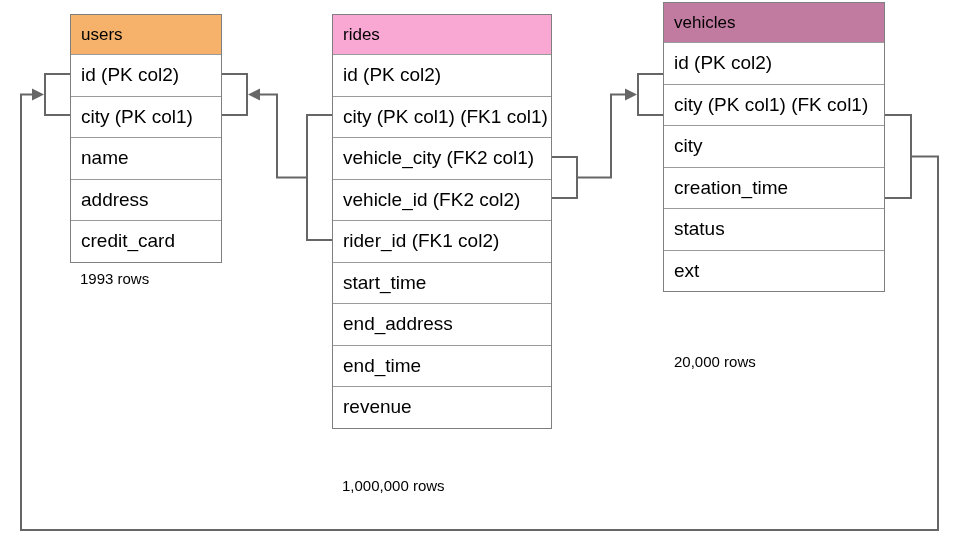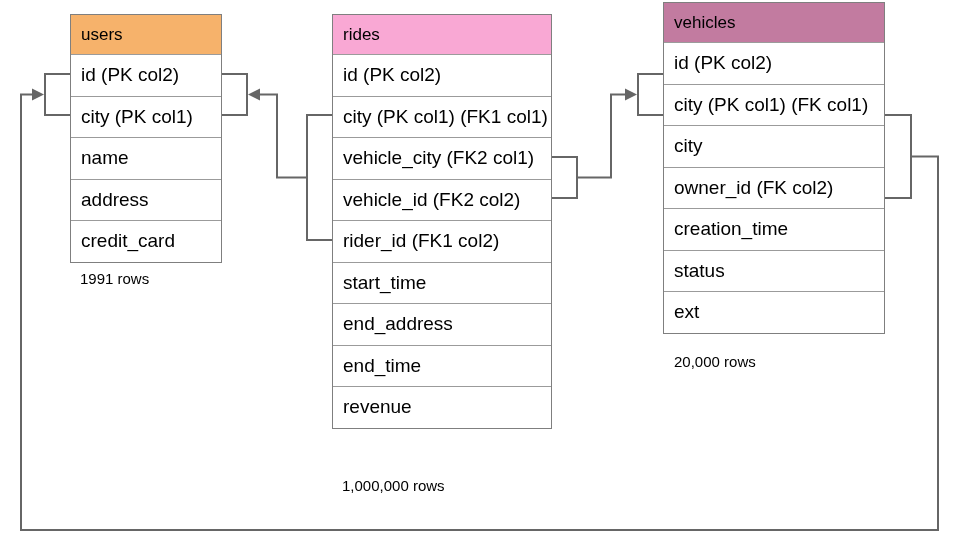--- a/index.html
+++ b/index.html
@@ -70,41 +70,40 @@
     </svg>
 
   <div class="etable" id="table-users">
     <div class="thead" style="background: rgb(246, 178, 107);">users</div>
     <div class="trow">id (PK col2)</div>
     <div class="trow">city (PK col1)</div>
     <div class="trow">name</div>
     <div class="trow">address</div>
     <div class="trow">credit_card</div>
   </div>
-  <div class="rowcount" id="users-rowcount">1991 rows</div>
+  <div class="rowcount" id="users-rowcount">1993 rows</div>
 
   <div class="etable" id="table-rides">
     <div class="thead" style="background: #f9a8d4;">rides</div>
     <div class="trow">id (PK col2)</div>
     <div class="trow">city (PK col1) (FK1 col1)</div>
     <div class="trow">vehicle_city (FK2 col1)</div>
     <div class="trow">vehicle_id (FK2 col2)</div>
     <div class="trow">rider_id (FK1 col2)</div>
     <div class="trow">start_time</div>
     <div class="trow">end_address</div>
     <div class="trow">end_time</div>
     <div class="trow">revenue</div>
   </div>
   <div class="rowcount" id="rides-rowcount">1,000,000 rows</div>
 
   <div class="etable" id="table-vehicles">
     <div class="thead" style="background: rgb(194, 123, 160);">vehicles</div>
     <div class="trow">id (PK col2)</div>
     <div class="trow">city (PK col1) (FK col1)</div>
     <div class="trow">city</div>
-    <div class="trow">owner_id (FK col2)</div>
     <div class="trow">creation_time</div>
     <div class="trow">status</div>
     <div class="trow">ext</div>
   </div>
   <div class="rowcount" id="vehicles-rowcount">20,000 rows</div>
 
 </div>
 
 </body></html>

